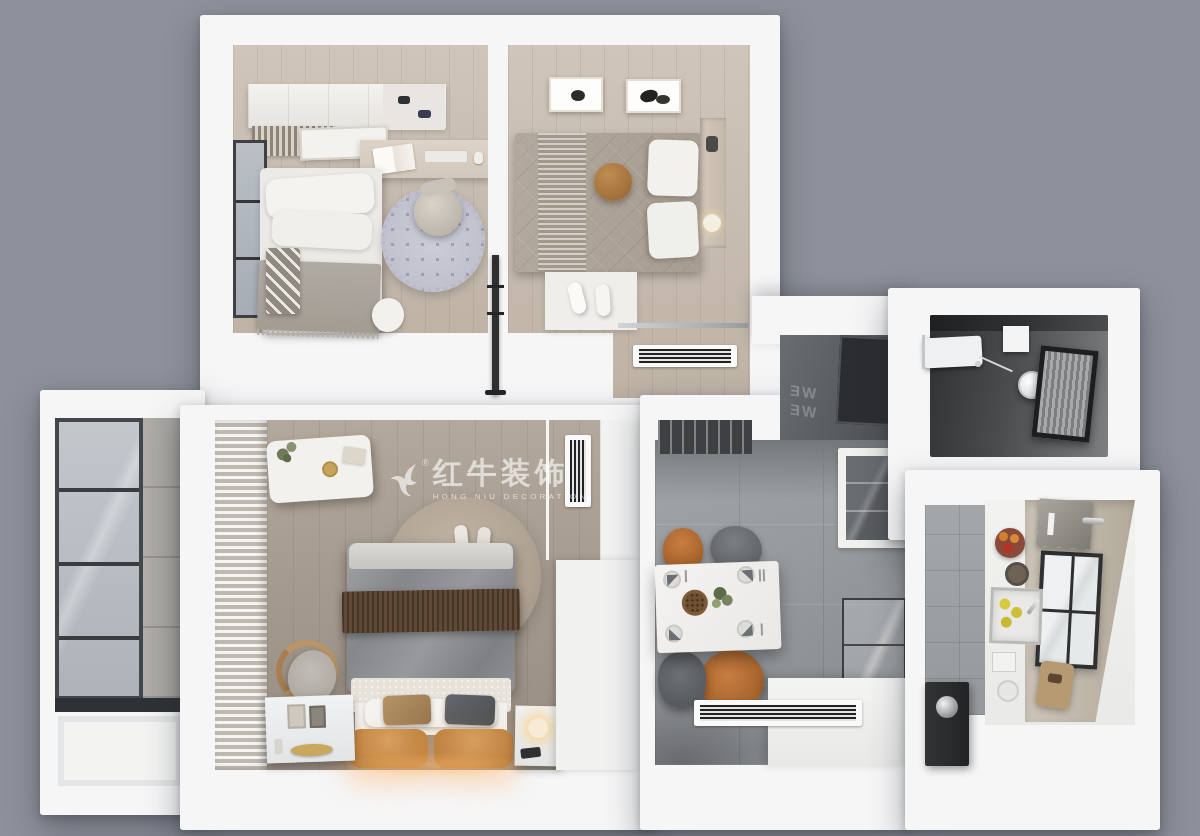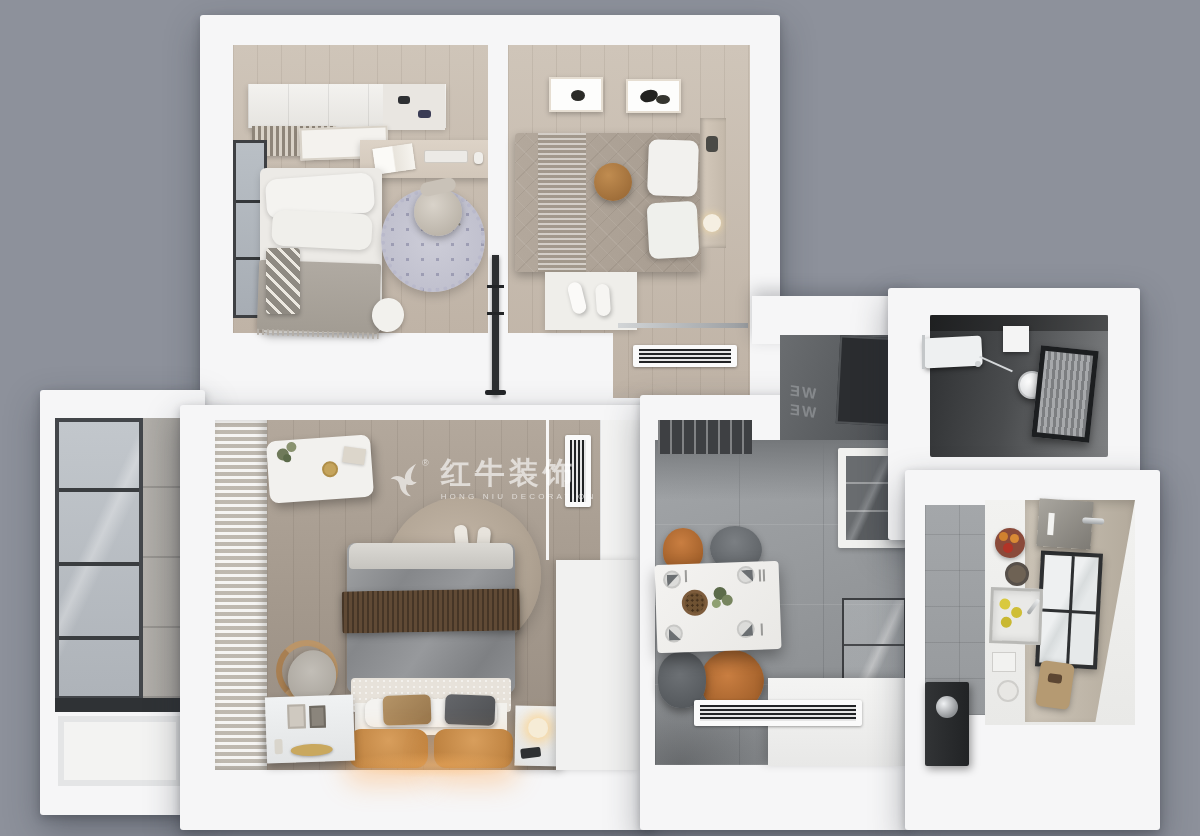--- a/index.html
+++ b/index.html
@@ -182,21 +182,21 @@
   <div class="a" style="left:556px;top:560px;width:84px;height:210px;background:#f1f1f0;box-shadow:-3px 0 7px rgba(0,0,0,.15);"></div>
   <div class="a" style="left:546px;top:420px;width:3px;height:140px;background:rgba(255,255,255,.9);"></div>
 
   <div class="a wm-wrap" style="left:388px;top:458px;width:200px;height:64px;z-index:5;">
     <span style="display:inline-block;margin-top:2px;">
       <svg viewBox="0 0 40 44" width="34" height="40" fill="currentColor">
           <path d="M33 3 C24 8 19 15 20 21 C14 16 7 16 3 21 C9 20 13 23 14 29 C15 36 21 41 27 41 C22 37 20 32 22 27 C26 29 31 28 34 24 C30 25 27 23 27 19 C27 14 30 8 33 3 Z"></path>
         </svg>
     </span>
     <span class="wm-reg">®</span>
-    <span style="display:flex;flex-direction:column;margin-left:12px;">
+    <span style="display:flex;flex-direction:column;margin-left:4px;">
       <span class="wm-cn">红牛装饰</span>
       <span class="wm-en">HONG NIU DECORATION</span>
     </span>
   </div>
 
   <div class="a module" style="left:640px;top:395px;width:270px;height:435px;"></div>
   <div class="a wallpatch" style="left:752px;top:296px;width:158px;height:48px;box-shadow:0 -6px 16px rgba(38,42,52,.25);"></div>
 
   <div class="a" style="left:780px;top:335px;width:126px;height:125px;background:linear-gradient(110deg,#6a6d70,#4a4d50);" aria-label="Entry hall: dark floor with mirrored WELCOME lettering and dark mat">
     <div style="position:absolute;left:58px;top:2px;width:66px;height:88px;background:#2b2d30;border:2px solid #505356;transform:rotate(3deg);"></div>

